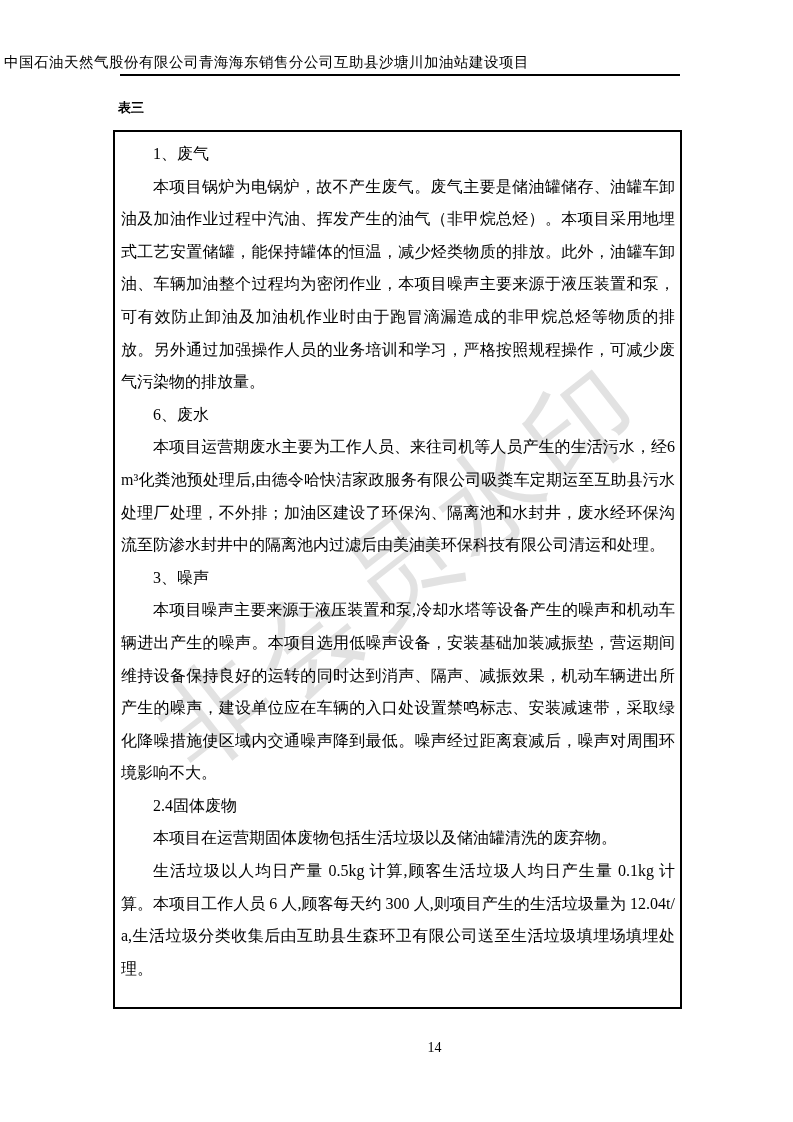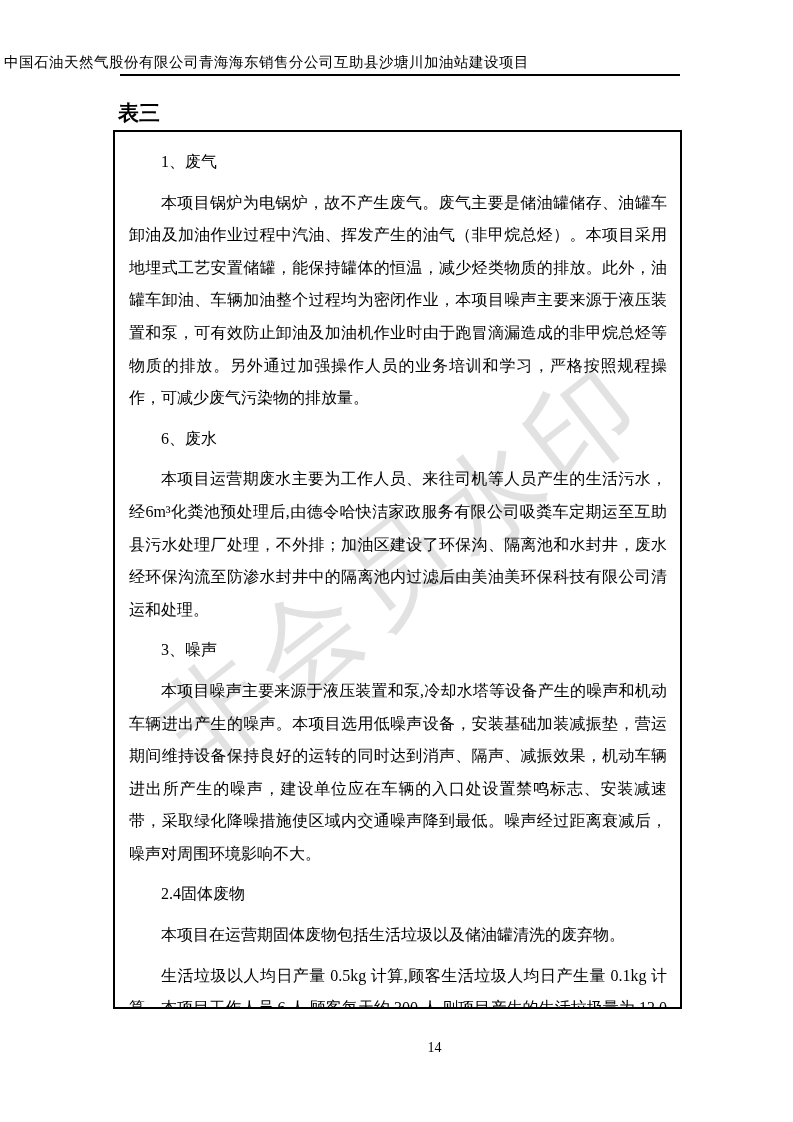--- a/index.html
+++ b/index.html
@@ -23,21 +23,21 @@
   }
   .header-rule {
     position: absolute;
     top: 74px; left: 120px;
     width: 560px; height: 0;
     border-top: 2px solid #000000;
   }
   .table-label {
     position: absolute;
     top: 99px; left: 118px;
-    font-size: 21px;
+    font-size: 13px;
     font-weight: bold;
   }
   .watermark {
     position: absolute;
     top: 512px; left: 58px;
     width: 690px;
     text-align: center;
     font-size: 106px;
     line-height: 110px;
     letter-spacing: 10px;
@@ -61,21 +61,21 @@
   .box-title {
     font-size: 17px;
     font-weight: bold;
     line-height: 26px;
     padding: 6px 6px 0 7px;
   }
   .box-content {
     padding: 6px 5px 0 6px;
   }
   .para {
-    margin: 8px;
+    margin: 0;
     font-size: 16px;
     line-height: 32.6px;
     text-align: justify;
     text-indent: 2em;
     word-break: break-all;
   }
   .para.subheading {
     text-align: left;
   }
   .page-number {

